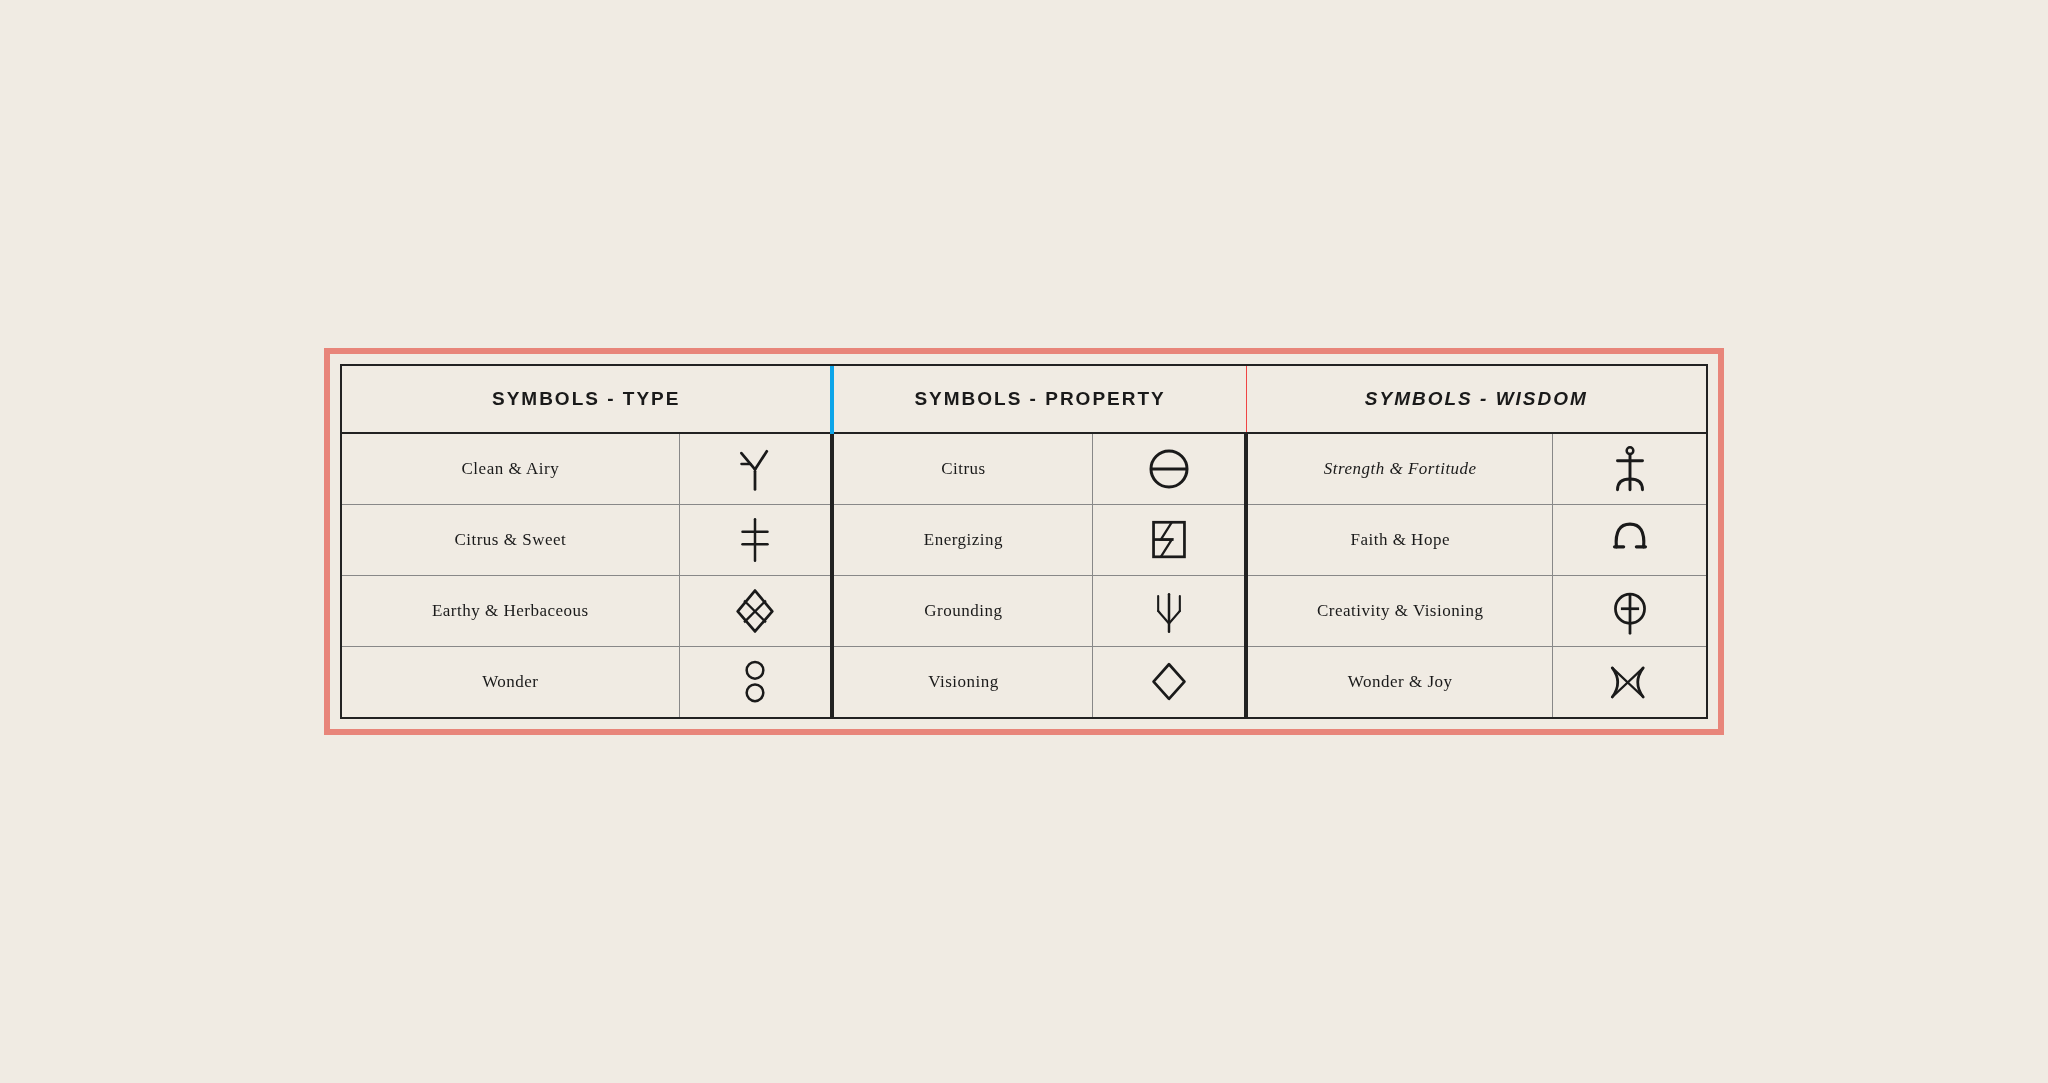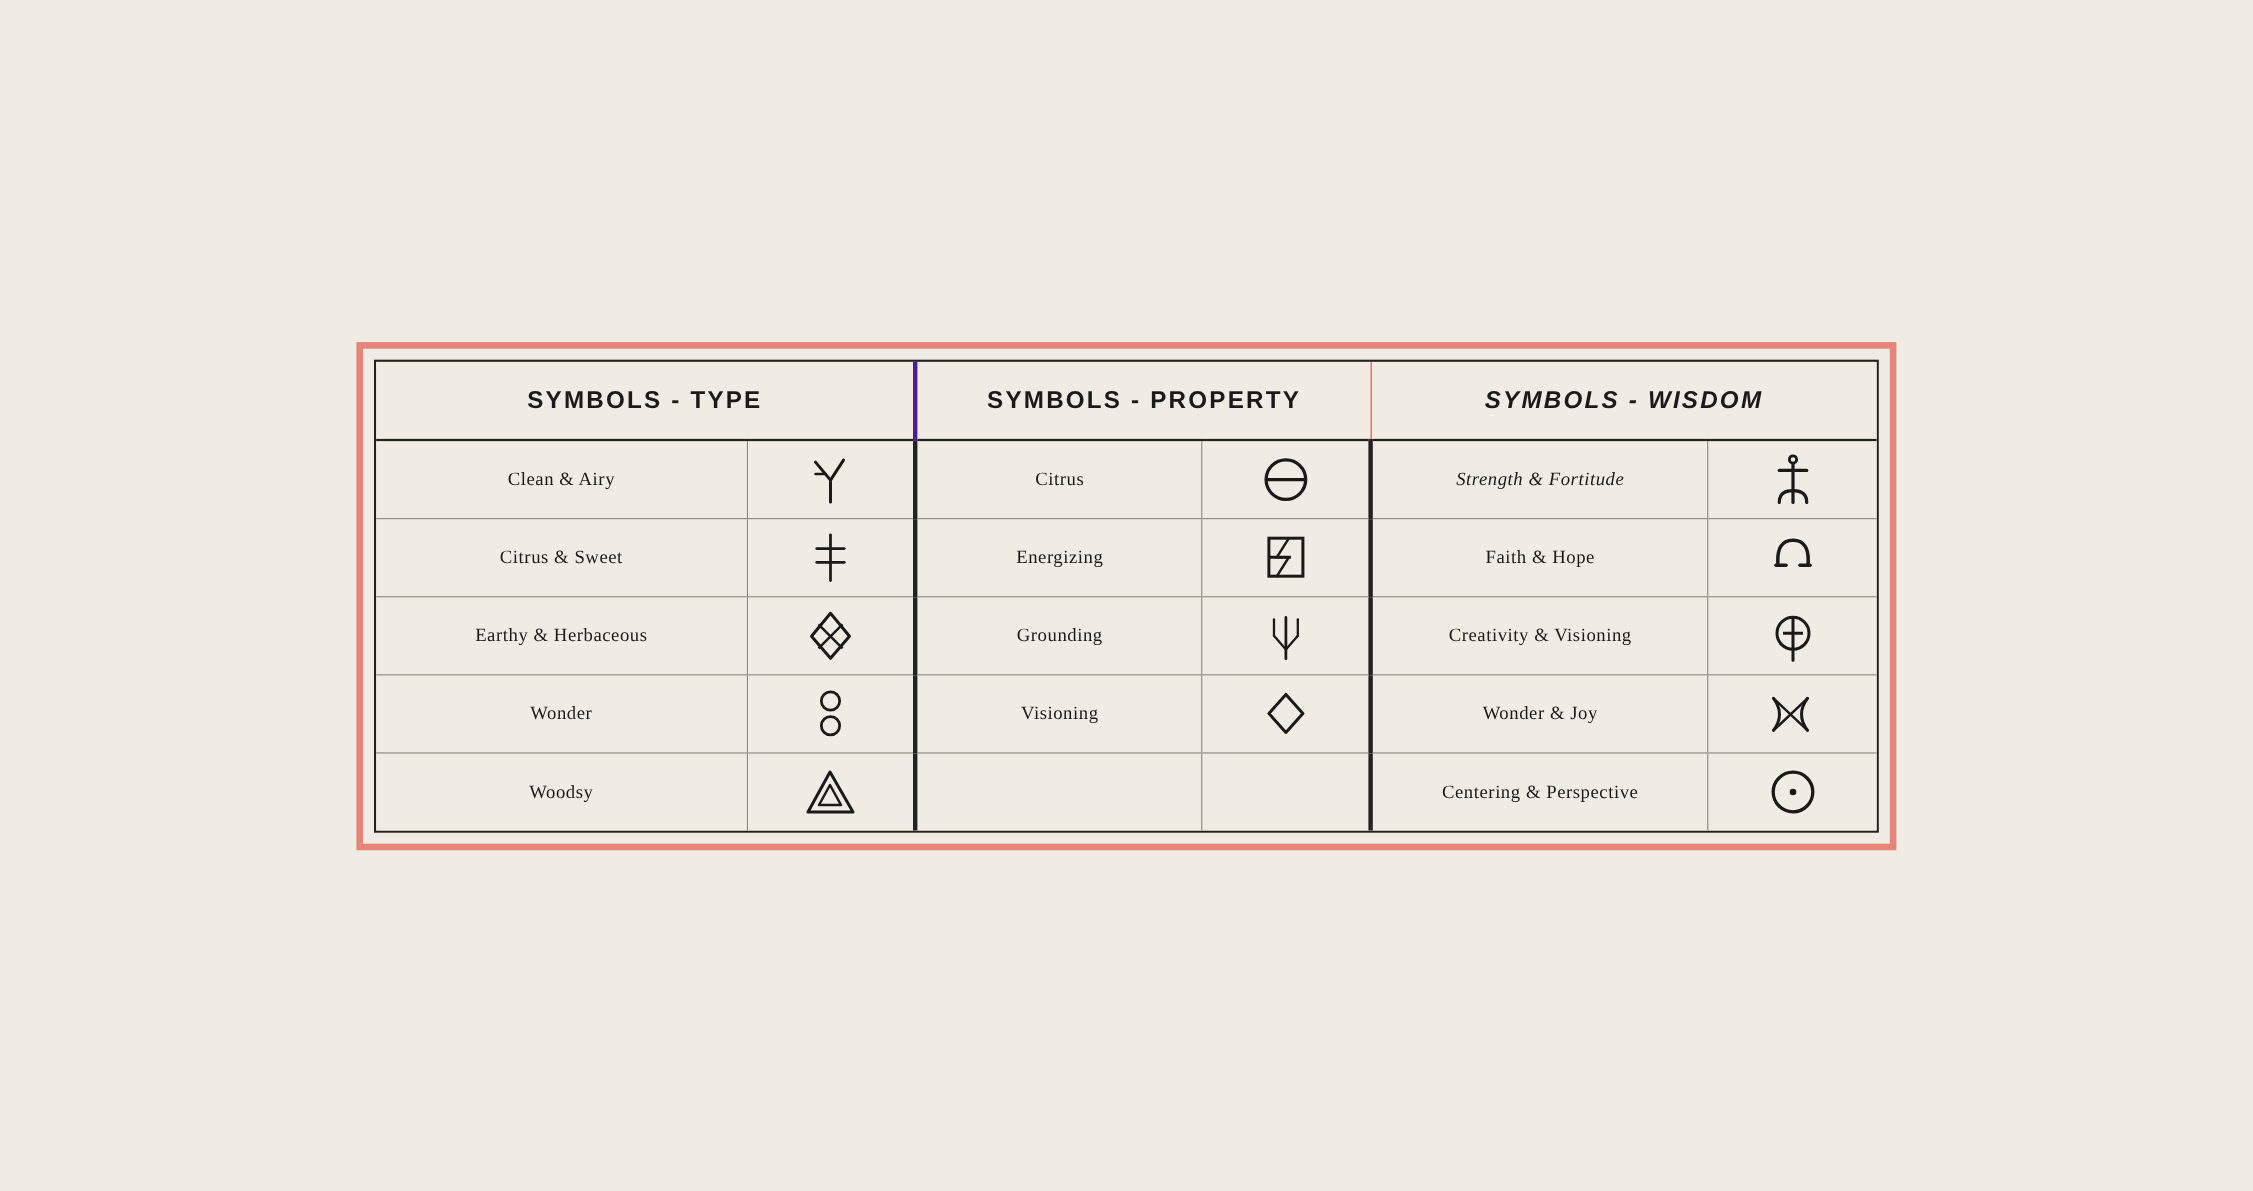--- a/index.html
+++ b/index.html
@@ -32,34 +32,34 @@
 
     table {
       width: 100%;
       border-collapse: collapse;
       background: #f0ebe3;
     }
 
     thead tr th {
       font-family: 'Arial', sans-serif;
       font-weight: 900;
-      font-size: 22px;
+      font-size: 19px;
       letter-spacing: 2px;
       text-align: center;
       padding: 22px 10px;
       border-bottom: 2px solid #222;
       color: #1a1a1a;
     }
 
     th.col-header-type {
       width: 32%;
     }
     th.col-header-property {
       width: 27%;
-      border-left: 4px solid #4c1d95;
+      border-left: 4px solid #0ea5e9;
     }
     th.col-header-wisdom {
       width: 32%;
       border-left: 1px solid #ef4444;
       font-style: italic;
     }
 
     tbody tr td {
       padding: 18px 12px;
       border-bottom: 1px solid #888;
@@ -261,40 +261,16 @@
                 <path d="M8 12 Q20 28 8 44" stroke="#1a1a1a" stroke-width="3" fill="none" stroke-linecap="round"></path>
                 <path d="M42 12 Q30 28 42 44" stroke="#1a1a1a" stroke-width="3" fill="none" stroke-linecap="round"></path>
                 <line x1="8" y1="12" x2="42" y2="44" stroke="#1a1a1a" stroke-width="2.5" stroke-linecap="round"></line>
                 <line x1="42" y1="12" x2="8" y2="44" stroke="#1a1a1a" stroke-width="2.5" stroke-linecap="round"></line>
               </svg>
             </div>
           </td>
         </tr>
 
 
-        <tr>
-          <td class="cell-text">Woodsy</td>
-          <td class="cell-symbol col-divider-thin">
-
-            <div class="symbol-svg">
-              <svg viewBox="0 0 55 50" fill="none" xmlns="http://www.w3.org/2000/svg">
-                <path d="M27 5 L50 45 L5 45 Z" stroke="#1a1a1a" stroke-width="3" fill="none" stroke-linejoin="round"></path>
-                <path d="M27 18 L38 38 L16 38 Z" stroke="#1a1a1a" stroke-width="2.5" fill="none" stroke-linejoin="round"></path>
-              </svg>
-            </div>
-          </td>
-          <td class="cell-text col-divider-thick"></td>
-          <td class="cell-symbol col-divider-thin"></td>
-          <td class="cell-text col-divider-thick">Centering &amp; Perspective</td>
-          <td class="cell-symbol col-divider-thin">
-
-            <div class="symbol-svg">
-              <svg viewBox="0 0 50 50" fill="none" xmlns="http://www.w3.org/2000/svg">
-                <circle cx="25" cy="25" r="18" stroke="#1a1a1a" stroke-width="3"></circle>
-                <circle cx="25" cy="25" r="3" fill="#1a1a1a"></circle>
-              </svg>
-            </div>
-          </td>
-        </tr>
       </tbody>
     </table>
   </div>
 </div>
 
 </body></html>

